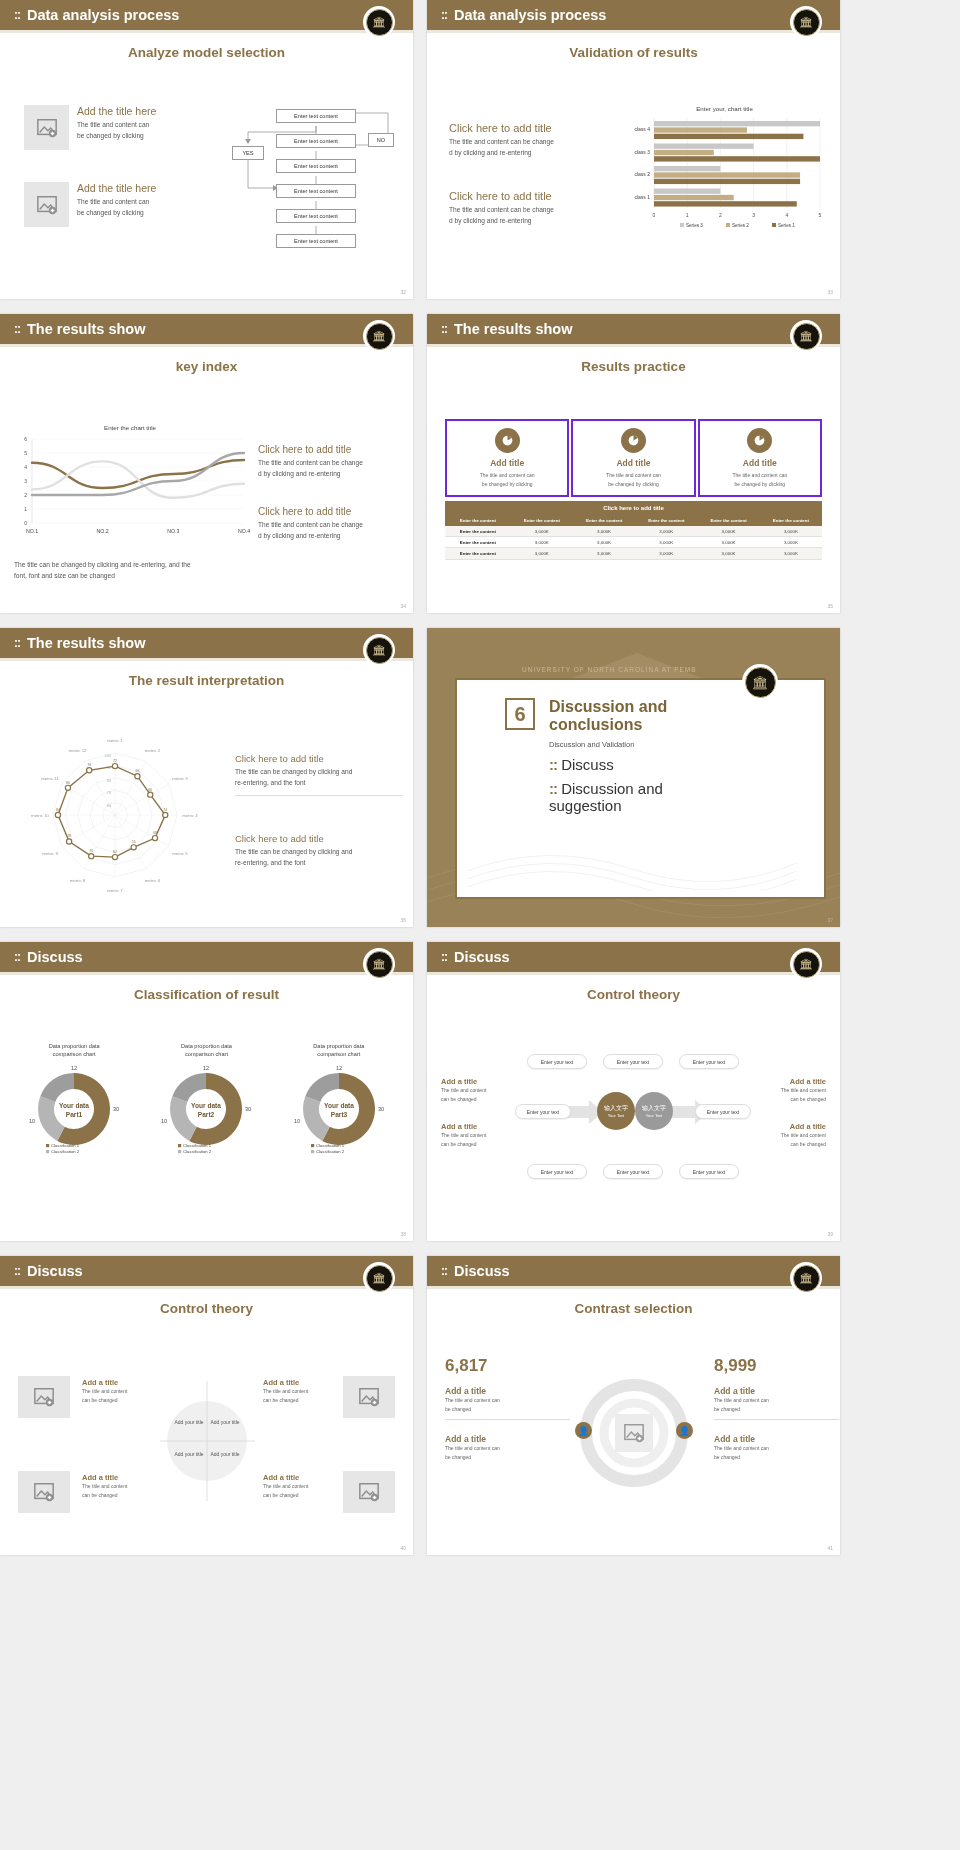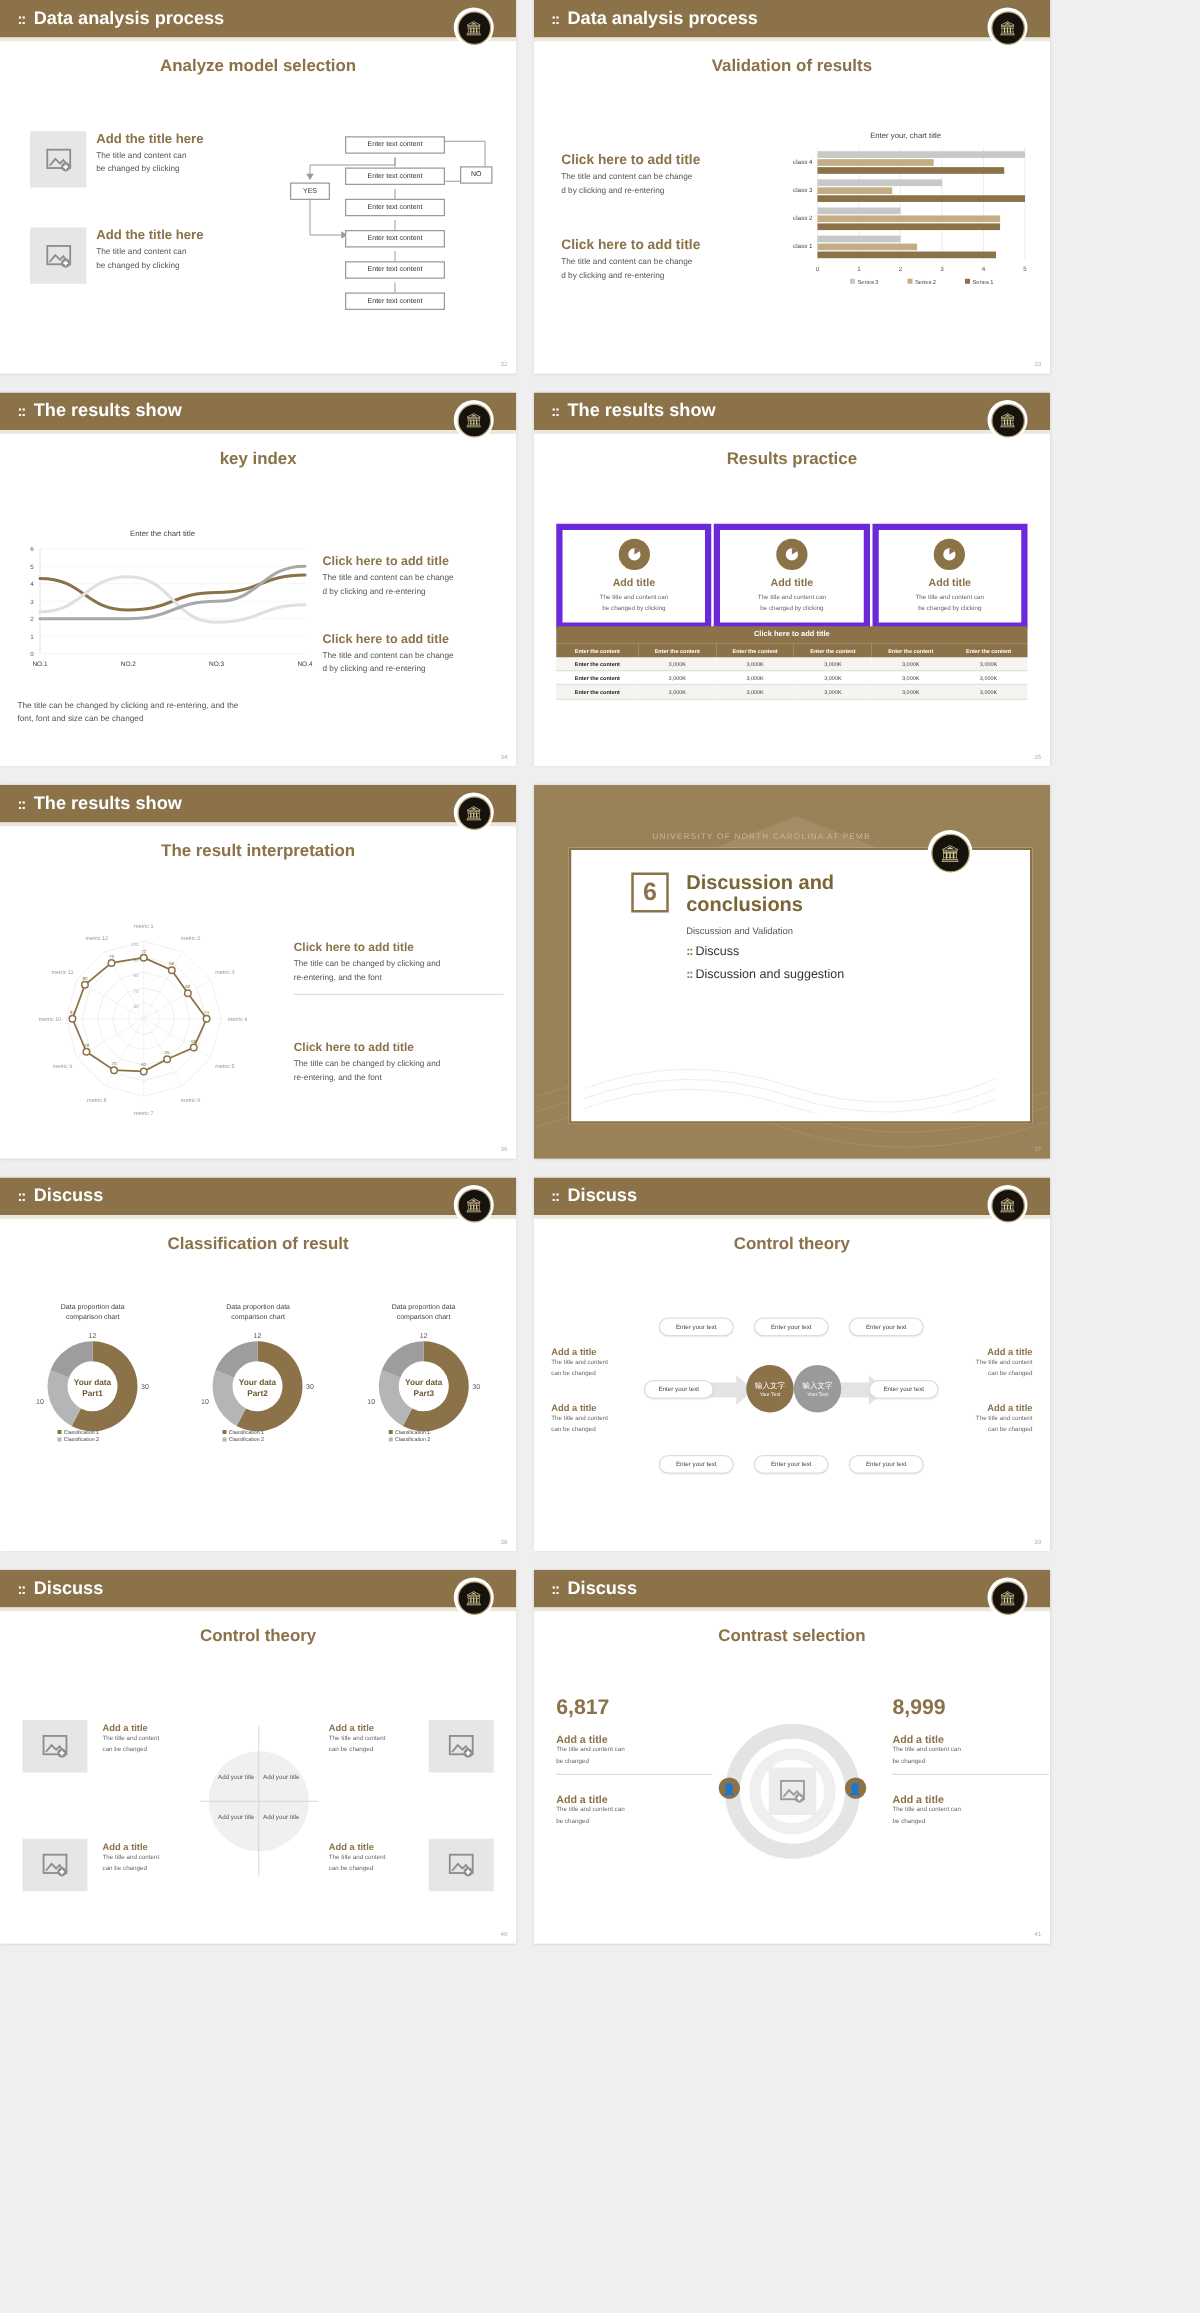--- a/index.html
+++ b/index.html
@@ -32,35 +32,35 @@
 
   .slidenum { position:absolute; right:7px; bottom:4px; font-size:5px; color:#b0b0b0; }
 
   .sec-title { text-align:center; color:#8b7248; font-weight:bold;
                font-size:13.5px; margin-top:15px; }
 
   
   .imgbox { width:45px; height:45px; background:#e6e6e6; display:flex;
             align-items:center; justify-content:center; flex:none; }
   .imgbox svg { width:22px; height:22px; }
-  .blk-ttl { color:#8b7248; font-weight:bold; font-size:10.5px; margin-bottom:3px; }
+  .blk-ttl { color:#8b7248; font-weight:normal; font-size:10.5px; margin-bottom:3px; }
   .blk-txt { color:#555; font-size:6.6px; line-height:1.65; }
 
   .flowbox { border:1px solid #9a9a9a; background:#fff; font-size:5.6px;
              color:#333; text-align:center; padding:3px 0; width:80px; }
   .chart-title { font-size:6.2px; color:#444; text-align:center; }
 
   table.rc { width:100%; border-collapse:collapse; font-size:4.4px; }
   table.rc th { background:#8b7248; color:#fff; font-weight:bold; padding:3px 0; }
   table.rc td { border-bottom:1px solid #e2e2e2; padding:2.6px 1px;
                 text-align:center; color:#444; }
   table.rc td.k { font-weight:bold; color:#222; }
   table.rc tr:nth-child(even) td { background:#f6f4f0; }
 
-  .card { border:5px solid #6d28d9; flex:1; text-align:center; padding:7px 4px; }
+  .card { border:2px solid #6d28d9; flex:1; text-align:center; padding:7px 4px; }
   .card .ic { width:25px; height:25px; border-radius:50%; background:#8b7248;
               margin:0 auto 5px; display:flex; align-items:center;
               justify-content:center; }
   .card .ct { color:#8b7248; font-weight:bold; font-size:8.5px; margin-bottom:3px;}
   .card .cd { font-size:5px; color:#666; line-height:1.7; }
 
   .pill { border:1px solid #ddd; border-radius:9px; background:#fff;
           font-size:5px; color:#444; padding:3.5px 5px; text-align:center;
           box-shadow:0 1px 1px rgba(0,0,0,.06); }
   .sd-ttl { color:#8b7248; font-weight:bold; font-size:7.5px; }
@@ -72,21 +72,21 @@
   
   .cover { position:absolute; inset:0; background:
       linear-gradient(#9a8258,#9a8258); overflow:hidden; }
   .cover .card6 { position:absolute; left:28px; right:14px; top:50px; bottom:28px;
      background:#fff; border:2px solid #8b7248; padding:18px 0 0 48px; }
   .numbox { width:30px; height:32px; border:2px solid #8b7248; color:#8b7248;
             font-size:20px; font-weight:bold; display:flex; align-items:center;
             justify-content:center; }
   .c6-h { color:#7b6436; font-weight:bold; font-size:16px; line-height:1.12; }
   .c6-s { color:#555; font-size:7.5px; margin-top:6px; }
-  .c6-li { color:#333; font-size:10px; margin-top:7px; }
+  .c6-li { color:#333; font-size:15px; margin-top:7px; }
   .c6-li b { color:#8b7248; letter-spacing:-1px; }
 </style>
 </head>
 <body>
 
 <div class="grid">
 
 <div class="slide">
   <div class="hdr">
     <span class="dots">::</span>

